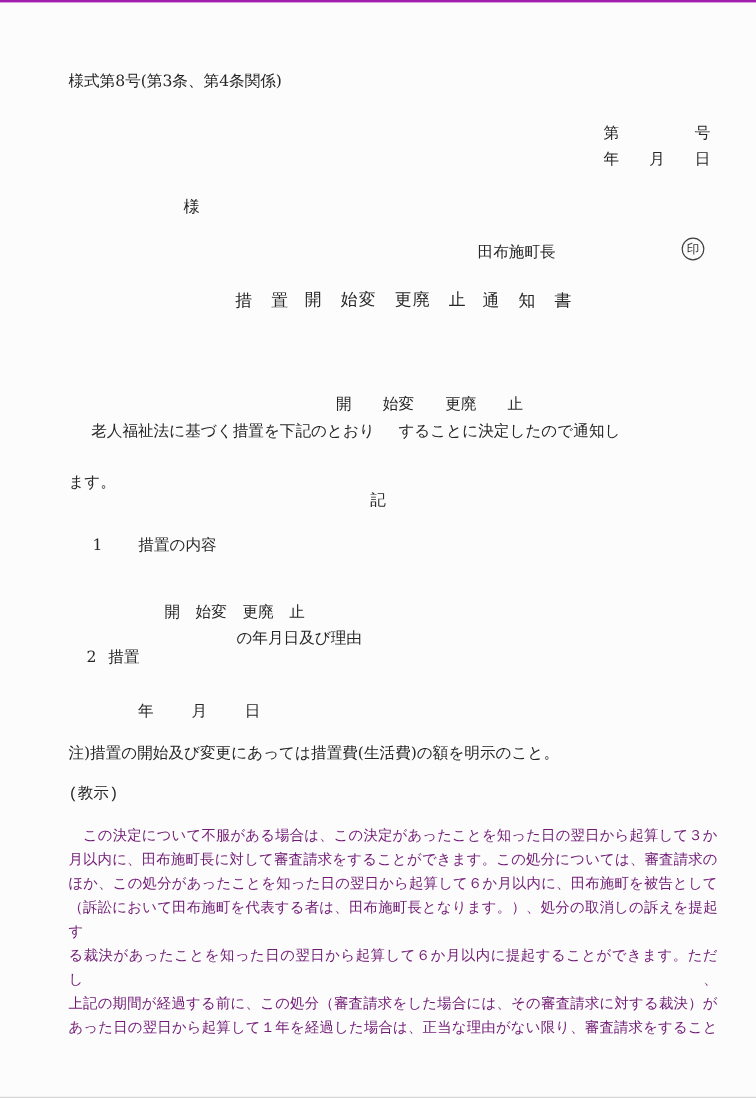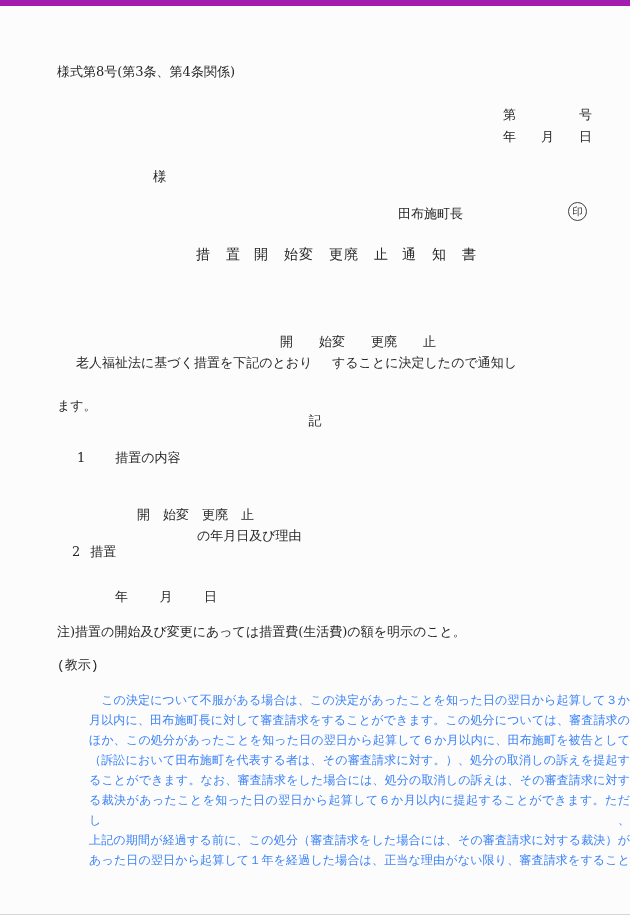--- a/index.html
+++ b/index.html
@@ -1,42 +1,41 @@
 <!DOCTYPE html>
 <html><head>
 <meta charset="utf-8">
 <style>
   html,body { margin:0; padding:0; background:#e9e9e9; }
   .page {
     position:relative;
     width:630px; height:915px;
     margin:0 auto;
     background:#fcfcfc;
-    border-top:6px solid #a21caf;
+    border-top:2px solid #a21caf;
     border-bottom:1px solid #d5d5d5;
     box-sizing:border-box;
     font-family:"DejaVu Serif","Liberation Serif",serif;
     color:#262626;
     font-size:13px;
     overflow:hidden;
   }
   .abs { position:absolute; white-space:nowrap; }
   .flexbetween { display:flex; justify-content:space-between; }
   .stack { display:flex; }
   .stack25 div { line-height:25px; }
   .stack23 div { line-height:23px; }
   .title-block { display:flex; align-items:center; gap:13px; font-size:14px; letter-spacing:1px; }
   .center-line { left:0; width:630px; text-align:center; }
   .num-gap { display:inline-block; margin-left:30px; }
   .para {
     left:57px; top:684px;
     width:541px;
     font-size:12px;
-    color:#3b82f6;
-    margin-left:32px;
+    color:#701a75;
   }
   .para-line {
     line-height:20px;
     text-align:justify;
     text-align-last:justify;
     white-space:normal;
   }
   .para-line.last { text-align-last:left; }
   .seal {
     left:568px; top:196px;
@@ -117,20 +116,19 @@
   </div>
 
   <div class="abs small" style="left:57px; top:617px;">注)措置の開始及び変更にあっては措置費(生活費)の額を明示のこと。</div>
 
   <div class="abs small" style="left:57px; top:650px;font-family:Liberation Mono, monospace;">(教示)</div>
 
   <div class="abs para">
     <div class="para-line">　この決定について不服がある場合は、この決定があったことを知った日の翌日から起算して３か</div>
     <div class="para-line">月以内に、田布施町長に対して審査請求をすることができます。この処分については、審査請求の</div>
     <div class="para-line">ほか、この処分があったことを知った日の翌日から起算して６か月以内に、田布施町を被告として</div>
-    <div class="para-line">（訴訟において田布施町を代表する者は、その審査請求に対す。）、処分の取消しの訴えを提起す</div>
-    <div class="para-line">ることができます。なお、審査請求をした場合には、処分の取消しの訴えは、その審査請求に対す</div>
+    <div class="para-line">（訴訟において田布施町を代表する者は、田布施町長となります。）、処分の取消しの訴えを提起す</div>
     <div class="para-line">る裁決があったことを知った日の翌日から起算して６か月以内に提起することができます。ただし、</div>
     <div class="para-line">上記の期間が経過する前に、この処分（審査請求をした場合には、その審査請求に対する裁決）が</div>
     <div class="para-line">あった日の翌日から起算して１年を経過した場合は、正当な理由がない限り、審査請求をすること</div>
   </div>
 
 </div>
 
 </body></html>

